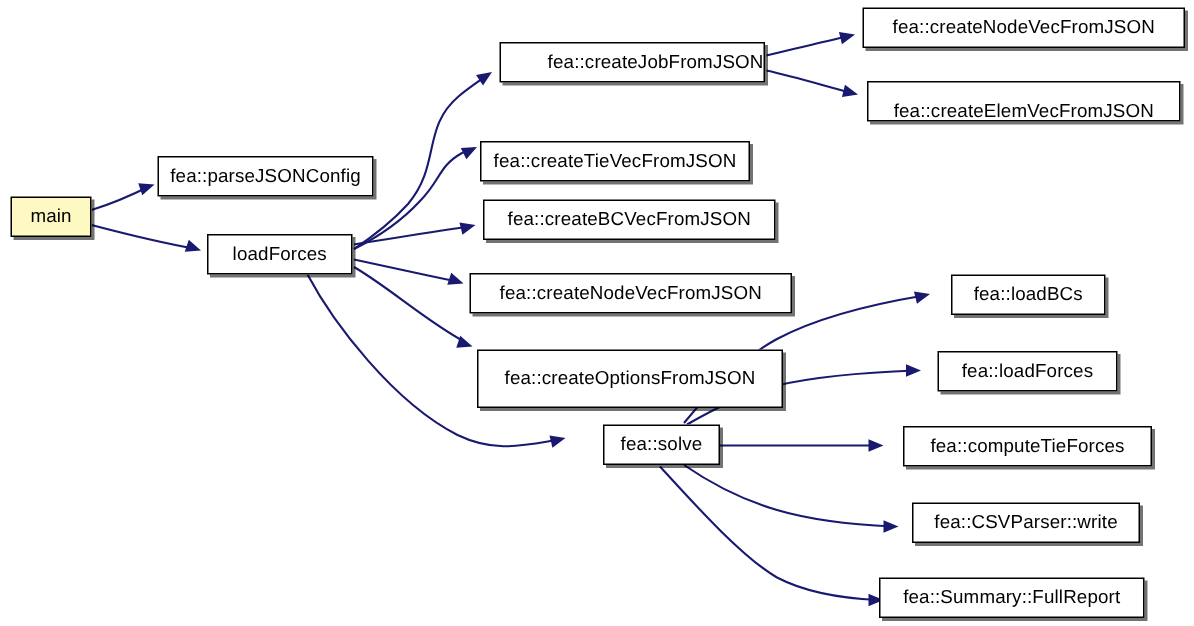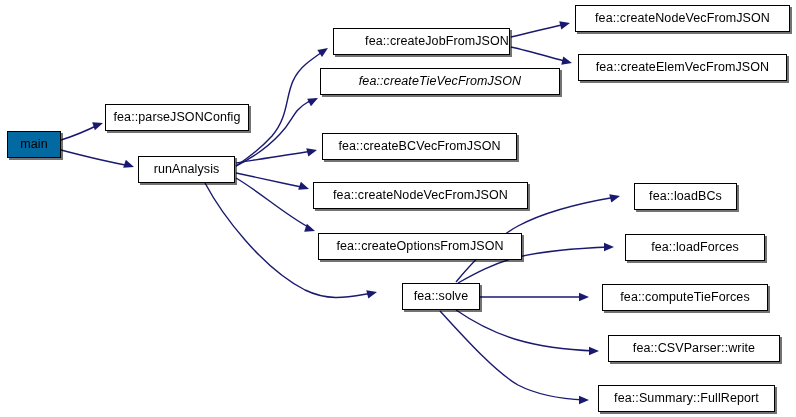--- a/index.html
+++ b/index.html
@@ -32,21 +32,21 @@
     line-height: 1;
     display: flex;
     align-items: center;
     justify-content: center;
     white-space: nowrap;
     box-shadow: 2px 2px 0 0 rgba(0,0,0,0.55);
     z-index: 5;
     letter-spacing: 0.1px;
   }
   .gnode.highlight {
-    background: #0369a1;
+    background: #fef9c3;
   }
   .gnode-label {
     pointer-events: none;
   }
 </style>
 </head>
 <body>
 
 <div id="graph-root">
   <svg id="edge-layer" viewBox="0 0 796 417" width="796" height="417" xmlns="http://www.w3.org/2000/svg">
@@ -81,54 +81,54 @@
       <path d="M440,311 C462,335 494,371 518,385 C539,396 564,399 585,400" fill="none" stroke="#191970" stroke-width="1.4"></path>
       <polygon points="589,400 579,404.2 579,395.8" fill="#191970"></polygon>
     </svg>
 <div class="gnode highlight" style="left: 7px; top: 131px; width: 54px; height: 27px;">
       <span class="gnode-label">main</span>
     </div>
     <div class="gnode" style="left: 105px; top: 104px; width: 144px; height: 27px;">
       <span class="gnode-label">fea::parseJSONConfig</span>
     </div>
     <div class="gnode" style="left: 138px; top: 156px; width: 97px; height: 27px;">
-      <span class="gnode-label">runAnalysis</span>
+      <span class="gnode-label">loadForces</span>
     </div>
     <div class="gnode" style="left: 333px; top: 28px; width: 177px; height: 27px; justify-content: flex-end;">
       <span class="gnode-label">fea::createJobFromJSON</span>
     </div>
-    <div class="gnode" style="left: 320px; top: 68px; width: 240px; height: 27px; font-style: italic;">
+    <div class="gnode" style="left: 320px; top: 94px; width: 180px; height: 27px;">
       <span class="gnode-label">fea::createTieVecFromJSON</span>
     </div>
     <div class="gnode" style="left: 322px; top: 133px; width: 195px; height: 27px; justify-content: center;">
       <span class="gnode-label">fea::createBCVecFromJSON</span>
     </div>
     <div class="gnode" style="left: 313px; top: 182px; width: 215px; height: 27px;">
       <span class="gnode-label">fea::createNodeVecFromJSON</span>
     </div>
-    <div class="gnode" style="left: 318px; top: 233px; width: 204px; height: 27px;">
+    <div class="gnode" style="left: 318px; top: 233px; width: 204px; height: 39px;">
       <span class="gnode-label">fea::createOptionsFromJSON</span>
     </div>
     <div class="gnode" style="left: 382px; top: 283px; width: 78px; height: 27px; margin-left: 20px;">
       <span class="gnode-label">fea::solve</span>
     </div>
     <div class="gnode" style="left: 575px; top: 5px; width: 215px; height: 27px;">
       <span class="gnode-label">fea::createNodeVecFromJSON</span>
     </div>
-    <div class="gnode" style="left: 578px; top: 54px; width: 209px; height: 27px;">
+    <div class="gnode" style="left: 578px; top: 54px; width: 209px; height: 27px; align-items: flex-end;">
       <span class="gnode-label">fea::createElemVecFromJSON</span>
     </div>
     <div class="gnode" style="left: 634px; top: 183px; width: 103px; height: 27px; text-align: center;">
       <span class="gnode-label">fea::loadBCs</span>
     </div>
-    <div class="gnode" style="left: 625px; top: 234px; width: 140px; height: 27px;">
+    <div class="gnode" style="left: 625px; top: 234px; width: 120px; height: 27px;">
       <span class="gnode-label">fea::loadForces</span>
     </div>
     <div class="gnode" style="left: 602px; top: 284px; width: 166px; height: 27px;">
       <span class="gnode-label">fea::computeTieForces</span>
     </div>
-    <div class="gnode" style="left: 608px; top: 335px; width: 172px; height: 27px;">
+    <div class="gnode" style="left: 608px; top: 335px; width: 152px; height: 27px;">
       <span class="gnode-label">fea::CSVParser::write</span>
     </div>
-    <div class="gnode" style="left: 598px; top: 385px; width: 177px; height: 27px; justify-content: center;">
+    <div class="gnode" style="left: 586px; top: 385px; width: 177px; height: 27px; justify-content: center;">
       <span class="gnode-label">fea::Summary::FullReport</span>
     </div>
   </div>
 
 </body></html>

